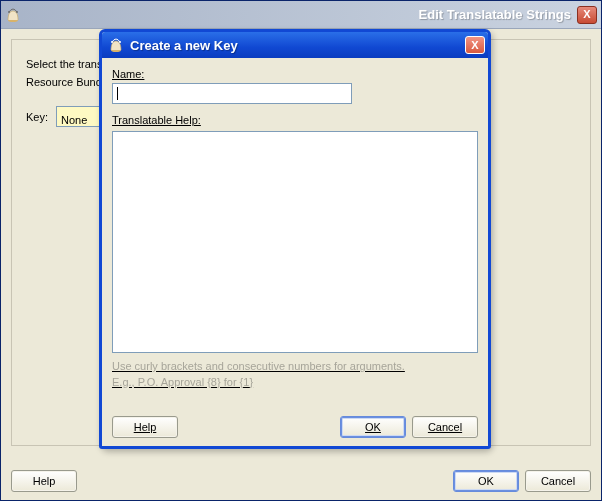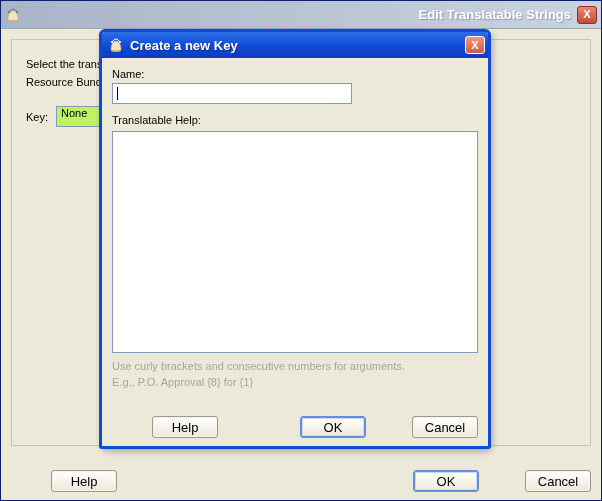--- a/index.html
+++ b/index.html
@@ -76,25 +76,25 @@
   .instr1 { margin-bottom: 6px; }
   .instr2 { margin-bottom: 18px; }
   .key-row {
     display: flex;
     align-items: center;
     gap: 8px;
   }
   .key-label { }
   .key-select {
     border: 1px solid #7f9db9;
-    background: #bef264;
+    background: #fef9c3;
     height: 21px;
     width: 76px;
     display: flex;
-    align-items: flex-start;
+    align-items: flex-end;
     padding: 0 4px;
     position: relative;
   }
 
   .outer-bottombar {
     position: absolute;
     left: 10px;
     right: 10px;
     bottom: 8px;
     display: flex;
@@ -105,24 +105,23 @@
     min-width: 66px;
     height: 22px;
     background: linear-gradient(#ffffff, #ece9d8);
     border: 1px solid #999a8d;
     border-radius: 3px;
     box-shadow: inset 0 0 0 1px #f5f3ea, 0 1px 0 #ffffff inset;
     display: inline-flex;
     align-items: center;
     justify-content: center;
     font-family: inherit;
-    font-size: 13px;
+    font-size: 11px;
     padding: 0 8px;
     cursor: pointer;
-    margin-left: 40px;
   }
   .btn.default {
     box-shadow: inset 0 0 0 1px #6b8fe0, inset 0 0 0 2px #cddaf3;
     border-color: #668bdc;
   }
   .btn-right-group {
     display: flex;
     gap: 6px;
   }
 
@@ -173,20 +172,21 @@
     color: #fff;
     font-weight: bold;
     font-size: 11px;
   }
 
   .modal-client {
     flex: 1 1 auto;
     padding: 10px 10px 8px 10px;
     display: flex;
     flex-direction: column;
+    text-decoration: underline;
   }
   .field-label { margin-bottom: 3px; }
   .text-input {
     width: 240px;
     height: 21px;
     border: 1px solid #7f9db9;
     background: #fff;
     padding: 2px 4px;
     font-family: inherit;
     font-size: 11px;

